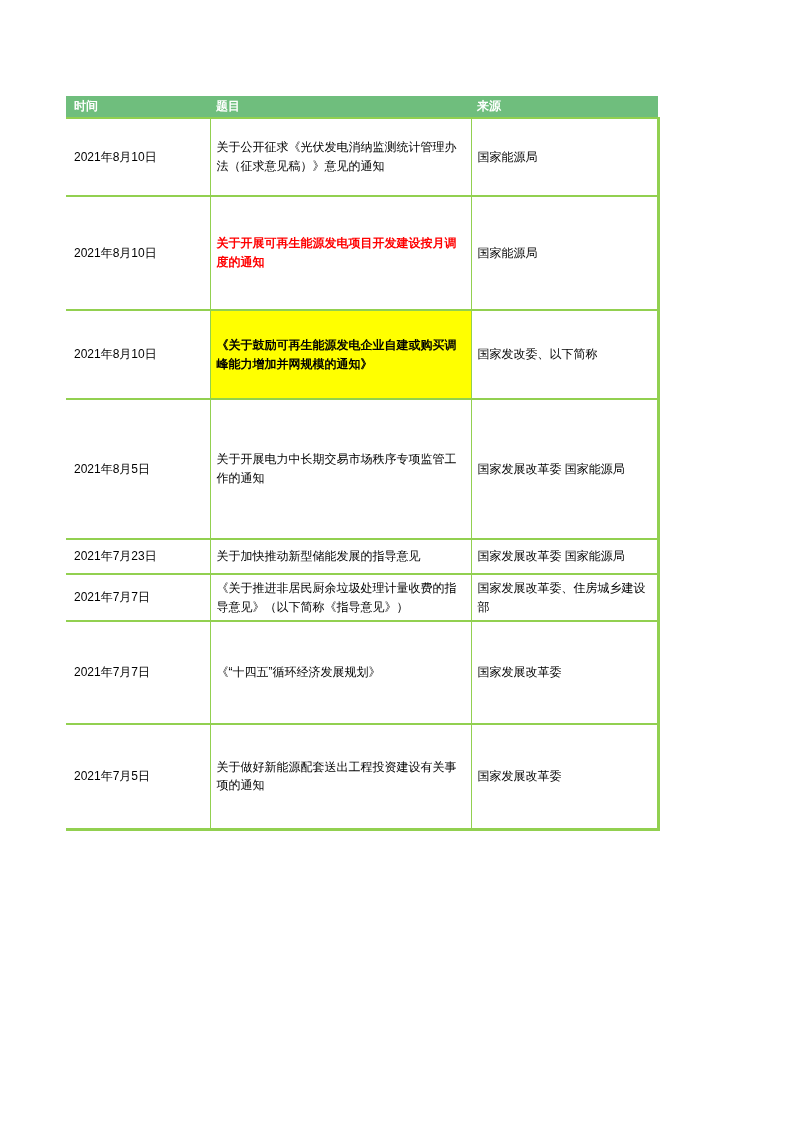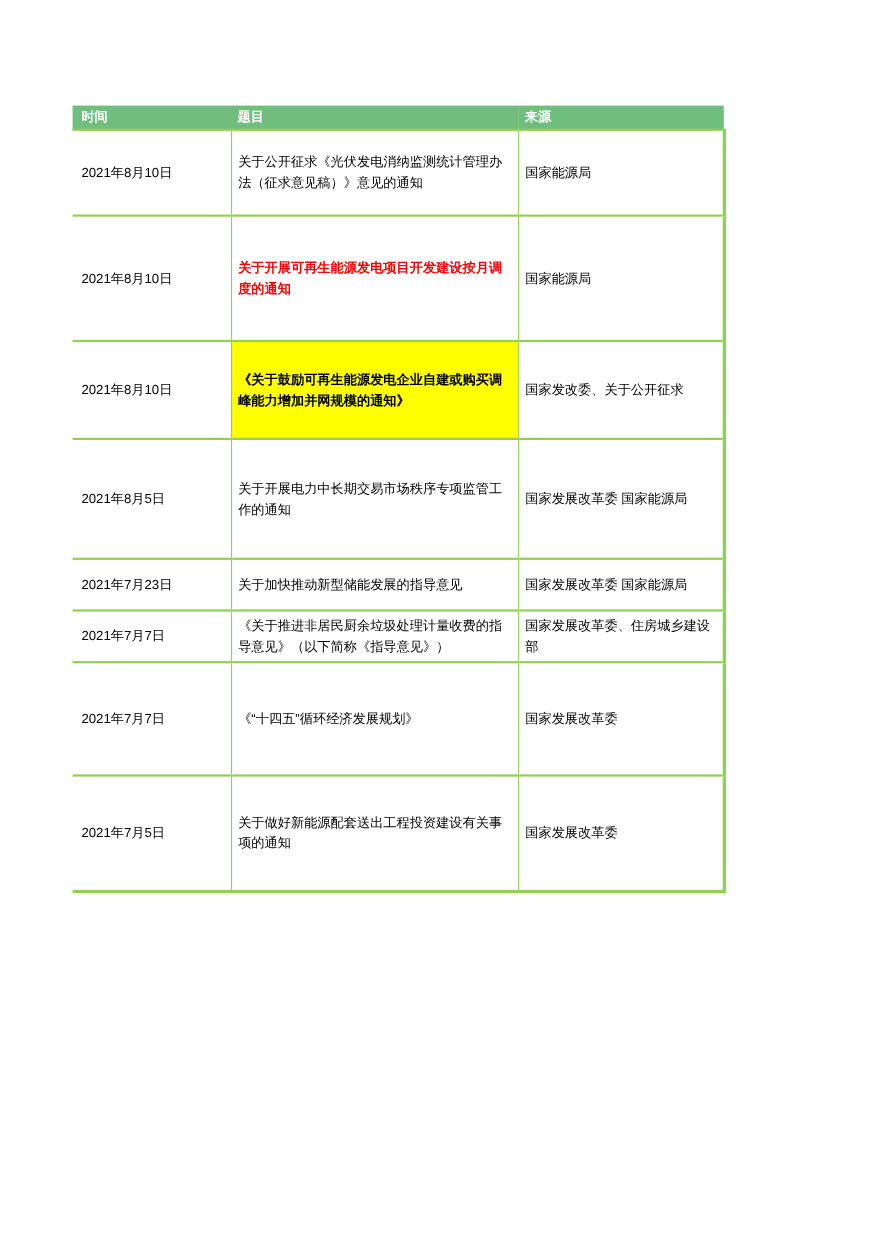--- a/index.html
+++ b/index.html
@@ -87,28 +87,28 @@
     <td>国家能源局</td>
   </tr>
         <tr style="height: 114px;">
     <td>2021年8月10日</td>
     <td class="style-red-bold">关于开展可再生能源发电项目开发建设按月调度的通知</td>
     <td>国家能源局</td>
   </tr>
         <tr style="height: 89px;">
     <td>2021年8月10日</td>
     <td class="style-yellow-highlight-bold">《关于鼓励可再生能源发电企业自建或购买调峰能力增加并网规模的通知》</td>
-    <td>国家发改委、关于公开征求</td>
+    <td>国家发改委、以下简称</td>
   </tr>
-        <tr style="height: 109px;">
+        <tr style="height: 140px;">
     <td>2021年8月5日</td>
     <td class="style-normal">关于开展电力中长期交易市场秩序专项监管工作的通知</td>
     <td>国家发展改革委 国家能源局</td>
   </tr>
-        <tr style="height: 47px;">
+        <tr style="height: 35px;">
     <td>2021年7月23日</td>
     <td class="style-normal">关于加快推动新型储能发展的指导意见</td>
     <td>国家发展改革委 国家能源局</td>
   </tr>
         <tr style="height: 45px;">
     <td>2021年7月7日</td>
     <td class="style-normal">《关于推进非居民厨余垃圾处理计量收费的指导意见》（以下简称《指导意见》）</td>
     <td>国家发展改革委、住房城乡建设部</td>
   </tr>
         <tr style="height: 103px;">

